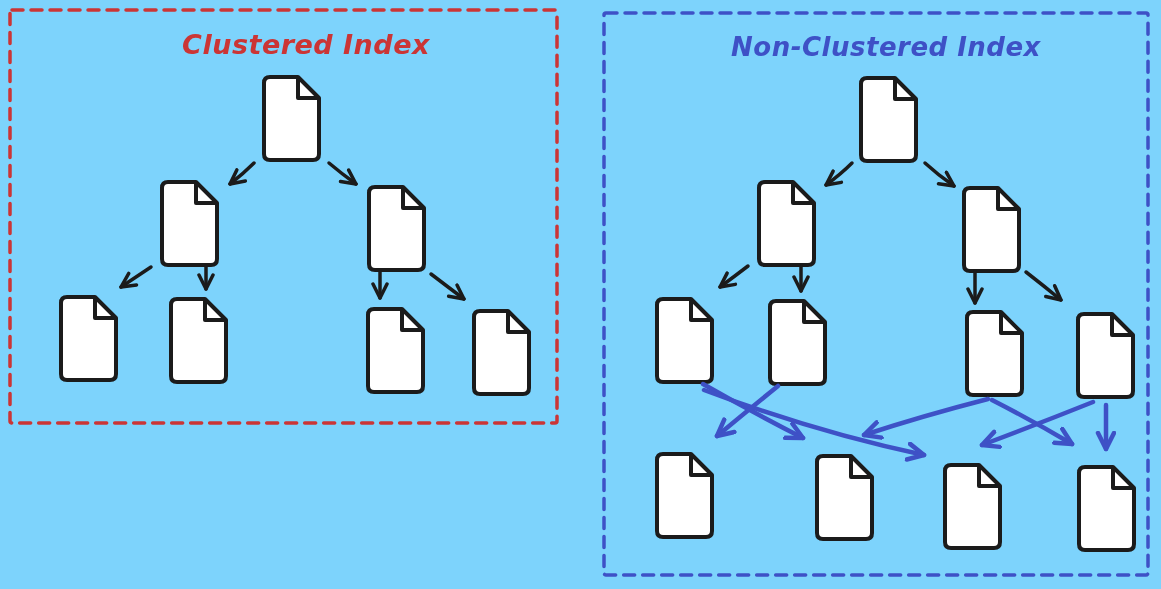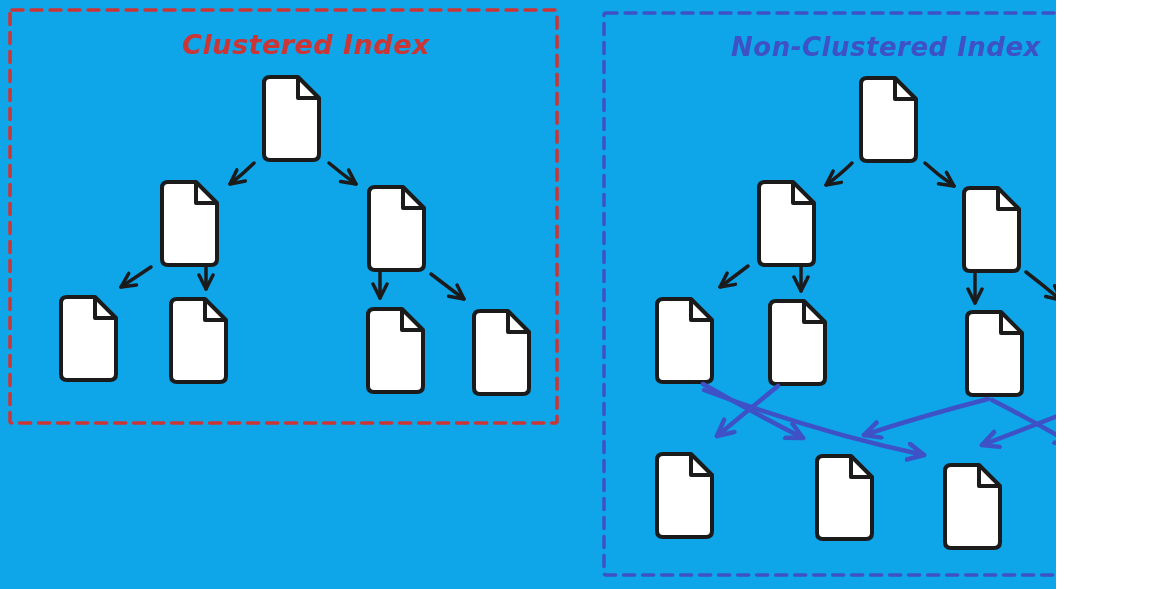--- a/index.html
+++ b/index.html
@@ -2,23 +2,23 @@
 <html><head>
 <meta charset="utf-8">
 <style>
   html, body {
     margin: 0;
     padding: 0;
     background: #ffffff;
   }
   .canvas {
     position: relative;
-    width: 1056px;
+    width: 1161px;
     height: 589px;
-    background: #0ea5e9;
+    background: #7dd3fc;
     overflow: hidden;
     text-align: right;
   }
   svg { display: block; }
   .title {
     font-family: "DejaVu Sans", sans-serif;
     font-style: italic;
     font-weight: bold;
     letter-spacing: 0.5px;
   }

